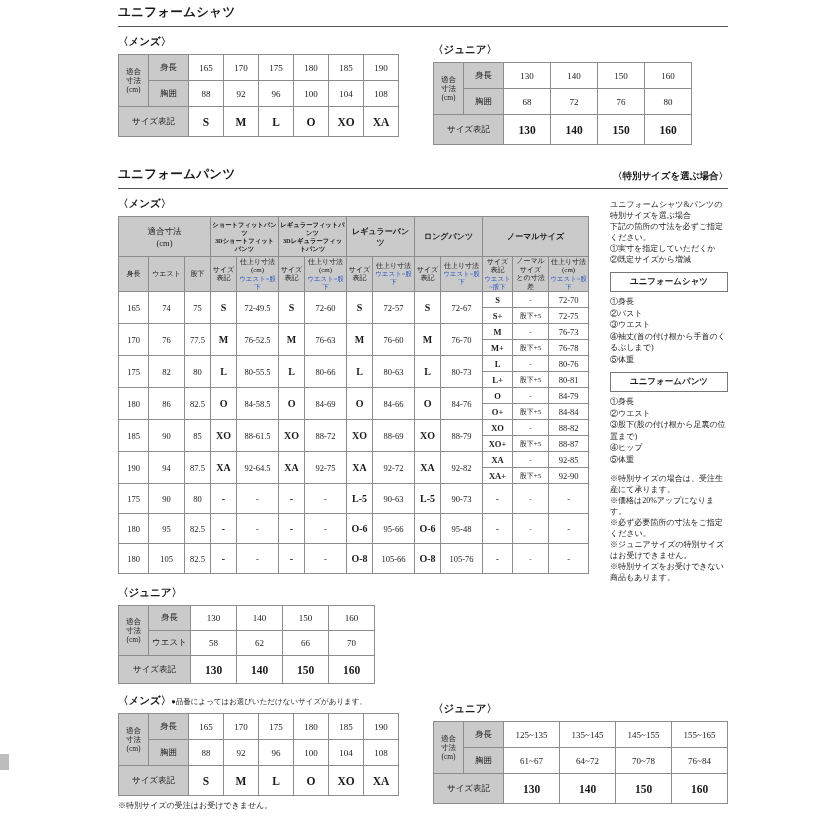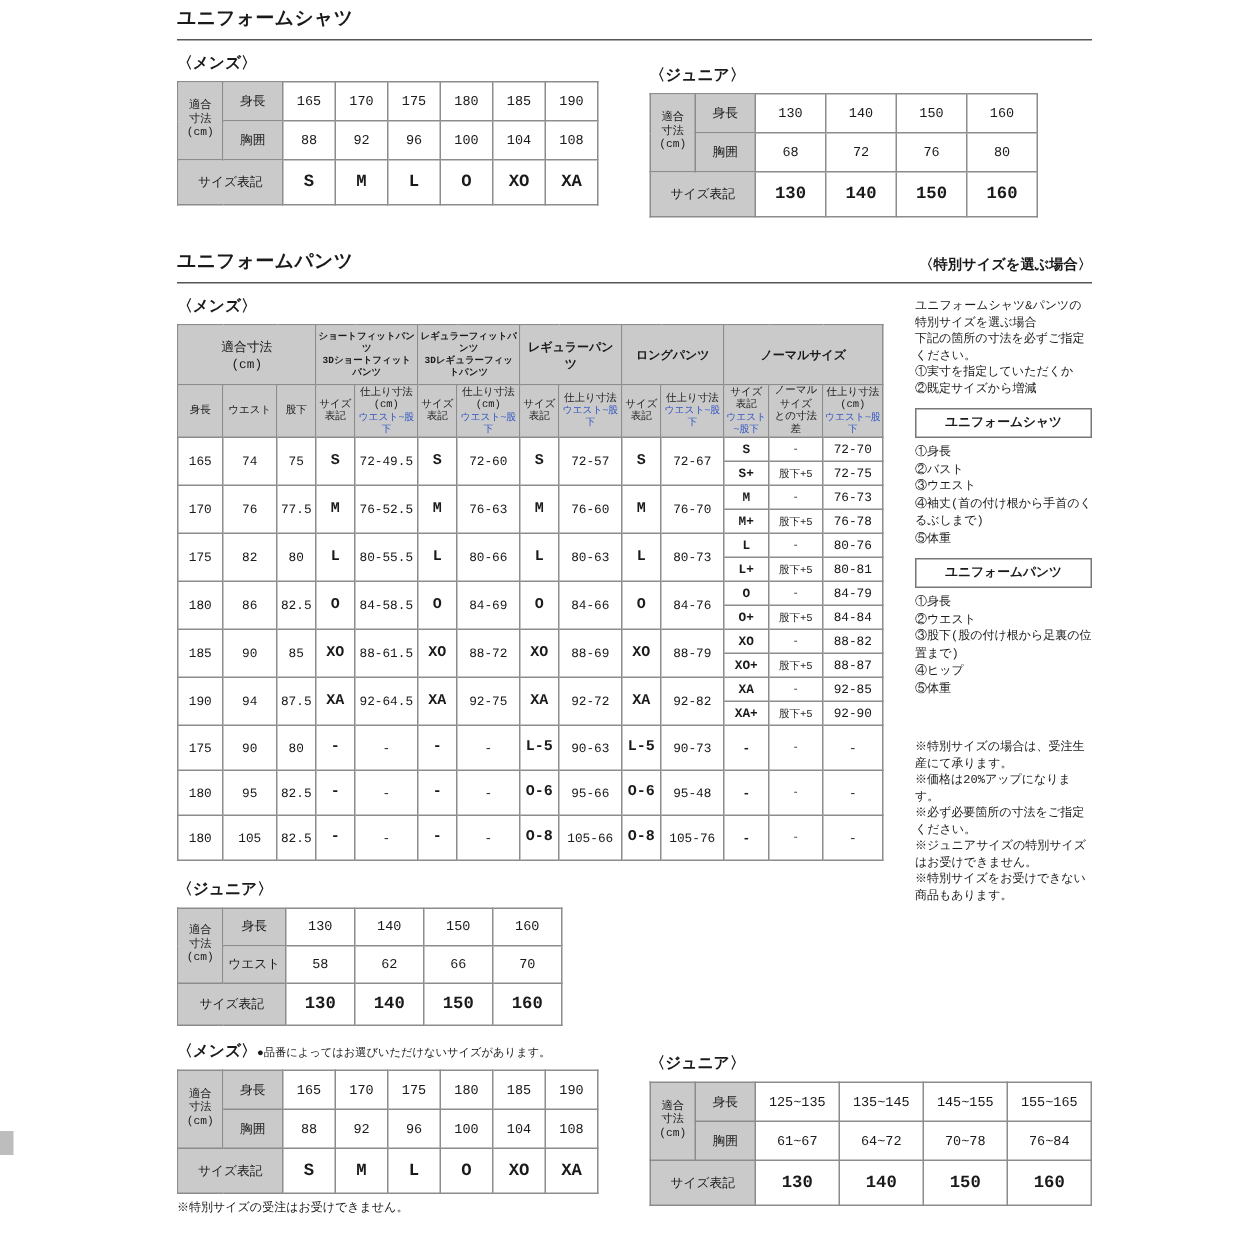--- a/index.html
+++ b/index.html
@@ -1,17 +1,17 @@
 <!DOCTYPE html>
 <html><head>
 <meta charset="utf-8">
 <style>
 *{box-sizing:border-box;margin:0;padding:0}
 body{background:#fff}
-.page{position:relative;width:836px;height:814px;background:#ffffff;font-family:Liberation Mono, monospace;color:#1a1a1a;overflow:hidden}
+.page{position:relative;width:836px;height:814px;background:#ffffff;font-family:Liberation Serif, serif;color:#1a1a1a;overflow:hidden}
 .section{position:absolute;left:118px;width:610px}
 #sec-shirt{top:4px}
 #sec-pants{top:166px}
 #sec-under{top:686px}
 .sec-head{display:flex;justify-content:space-between;align-items:flex-end;border-bottom:1px solid #555;padding-bottom:5px}
 .sec-title{font-size:12.5px;font-weight:bold;letter-spacing:.3px}
 .panel-title{font-size:9.5px;font-weight:bold}
 .row-wrap{position:relative}
 .jr{position:absolute;left:315px;top:0}
 .group-label{font-size:10.5px;font-weight:bold;margin:8px 0 5px}
@@ -35,21 +35,21 @@
 .shead{font-size:7px;line-height:8.5px}
 .blue{color:#2d53c4}
 .rangelab{font-size:6.5px;line-height:8px}
 .h-type{height:40px}
 .h-sub{height:31px}
 .panel{position:absolute;right:0;top:2px;width:118px}
 .p-line{font-size:8px;line-height:11px}
 .p-box{border:1px solid #777;text-align:center;font-size:8.5px;font-weight:bold;padding:3px 0;margin-top:7px;background:#fff}
 .p-items{margin-top:4px}
 .p-item{font-size:8px;line-height:11.5px}
-.p-notes{margin-top:28px}
+.p-notes{margin-top:8px}
 .p-note{font-size:8px;line-height:11px}
 .note-inline{font-size:7.5px;font-weight:normal;margin-left:0}
 .footnotes{margin-top:4px}
 .fn{font-size:8px;line-height:11px}
 .mt12{margin-top:12px}
 .edge-artifact{position:absolute;left:0;top:754px;width:9px;height:16px;background:#bdbdbd}
 </style>
 </head>
 <body>
 

